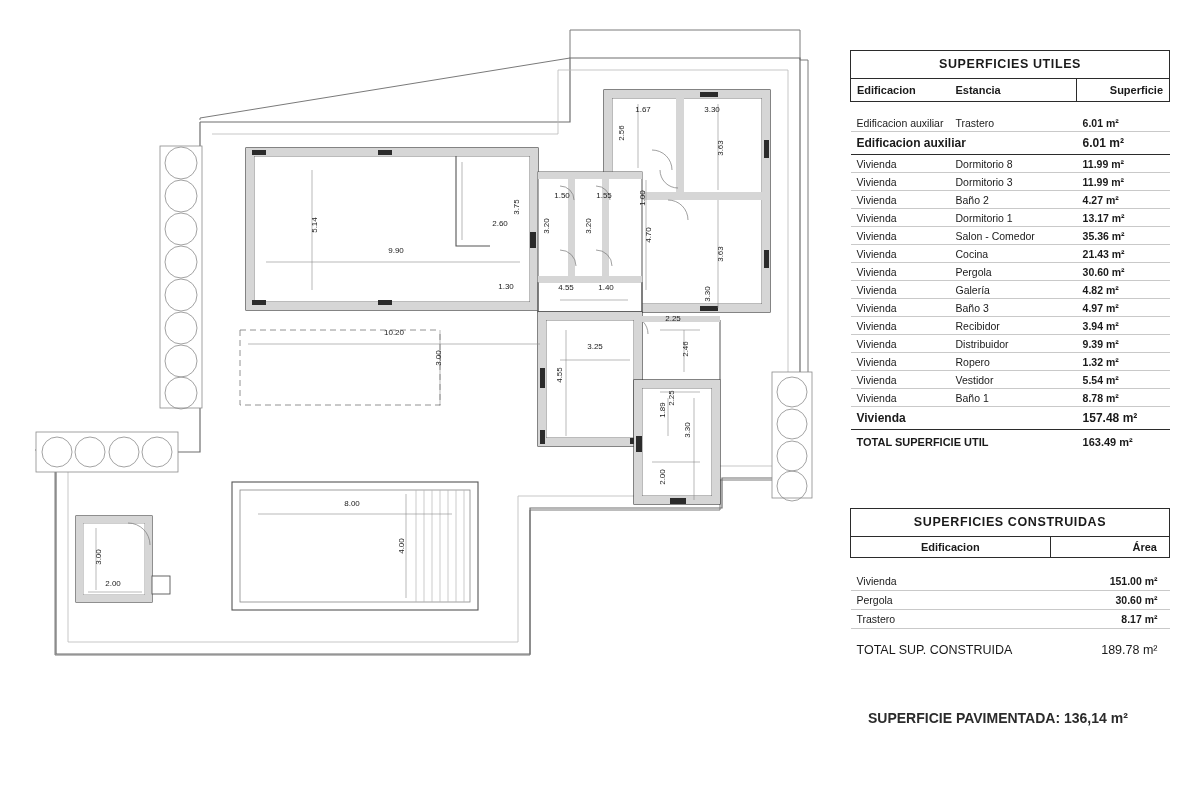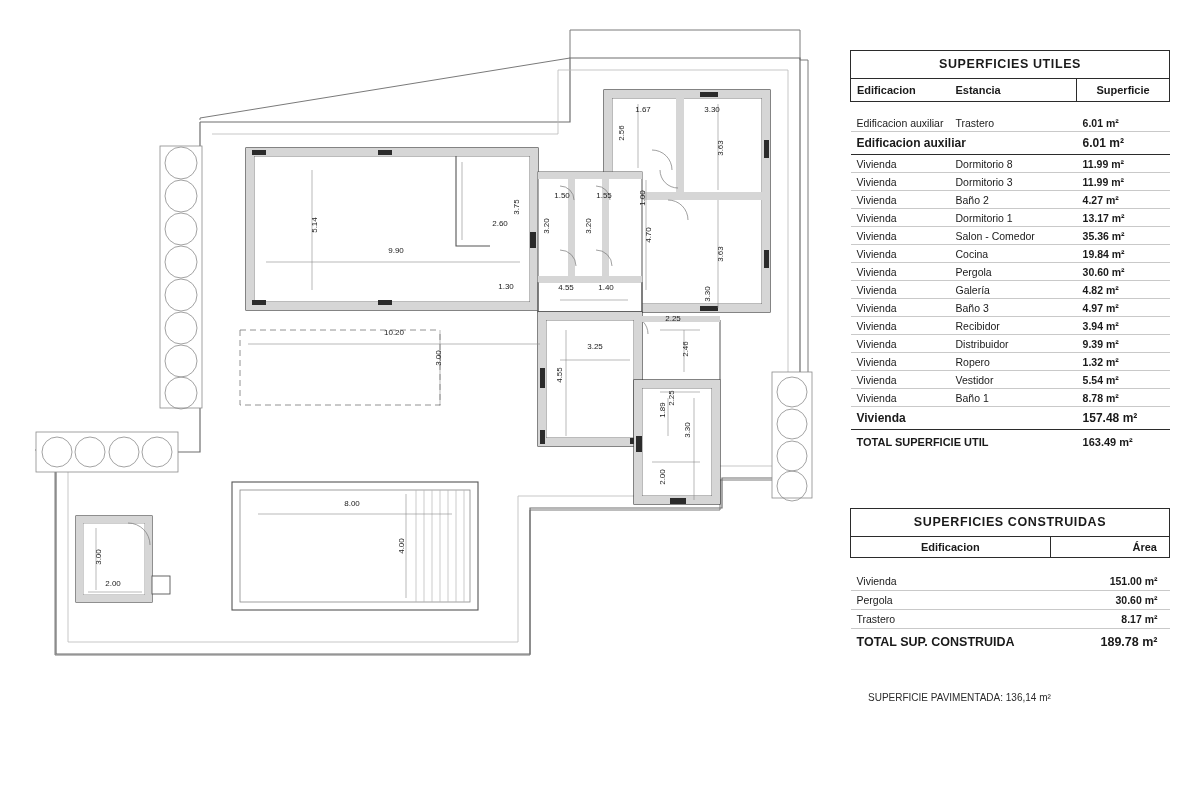--- a/index.html
+++ b/index.html
@@ -22,21 +22,21 @@
   #utiles{left:850px;top:50px;width:320px;}
   #utiles .title-row td{
     text-align:center;font-weight:bold;font-size:12.5px;letter-spacing:.6px;
     padding:6px 0 7px 0;border:1px solid #2b2b2b;
   }
   #utiles .head td{
     font-weight:bold;font-size:11px;border-bottom:1px solid #2b2b2b;
     padding-top:5px;padding-bottom:5px;
   }
   #utiles .head td.c1{border-left:1px solid #2b2b2b;}
-  #utiles .head td.c3{border-left:1px solid #2b2b2b;border-right:1px solid #2b2b2b;text-align:center;}
+  #utiles .head td.c3{border-left:1px solid #2b2b2b;border-right:1px solid #2b2b2b;text-align:right;}
   #utiles .spacer td{height:7px;border:none;}
   #utiles tbody td{font-size:10.5px;padding-top:2.5px;padding-bottom:2.5px;margin-left:27px;}
   #utiles tbody td.c3{font-weight:bold;}
   #utiles tr.row td{border-bottom:1px solid #c9c9c9;}
   #utiles tr.sum td{font-weight:bold;font-size:12px;border-bottom:1px solid #2b2b2b;padding-top:4px;padding-bottom:4px;}
   #utiles tr.grand td{font-weight:bold;font-size:11px;padding-top:6px;}
   .col-a{width:95px;}
   .col-b{width:130px;}
   .col-c{width:95px;}
 
@@ -48,26 +48,26 @@
   }
   #construidas .head td{
     font-weight:bold;font-size:11px;border-bottom:1px solid #2b2b2b;
     text-align:center;padding-top:4px;padding-bottom:4px;
   }
   #construidas .head td.c1{border-left:1px solid #2b2b2b;}
   #construidas .head td.c2{border-left:1px solid #2b2b2b;border-right:1px solid #2b2b2b;}
   #construidas .spacer td{height:8px;border:none;}
   #construidas tbody td{font-size:10.5px;padding-top:3px;padding-bottom:3px;border-bottom:1px solid #c9c9c9;}
   #construidas tbody td.c2{font-weight:bold;text-align:right;padding-right:12px;}
-  #construidas tr.total td{font-weight:bold;font-size:12.5px;border-bottom:none;padding-top:6px;}
+  #construidas tr.total td{font-weight:normal;font-size:12.5px;border-bottom:none;padding-top:14px;}
   .cc-a{width:200px;}
   .cc-b{width:120px;}
 
   #pavimentada{
-    position:absolute;left:868px;top:692px;font-size:10px;color:#2b2b2b;
+    position:absolute;left:868px;top:710px;font-size:14px;color:#2b2b2b;font-weight:bold;
   }
 
   
   text{font-family:"Liberation Sans", sans-serif;}
 </style>
 </head>
 <body>
 
 <div class="sheet">
 
@@ -322,21 +322,21 @@
         <td class="c3">13.17 m²</td>
       </tr>
       <tr class="row">
         <td class="c1">Vivienda</td>
         <td class="c2">Salon  - Comedor</td>
         <td class="c3">35.36 m²</td>
       </tr>
       <tr class="row">
         <td class="c1">Vivienda</td>
         <td class="c2">Cocina</td>
-        <td class="c3">19.84 m²</td>
+        <td class="c3">21.43 m²</td>
       </tr>
       <tr class="row">
         <td class="c1">Vivienda</td>
         <td class="c2">Pergola</td>
         <td class="c3">30.60 m²</td>
       </tr>
       <tr class="row">
         <td class="c1">Vivienda</td>
         <td class="c2">Galería</td>
         <td class="c3">4.82 m²</td>

